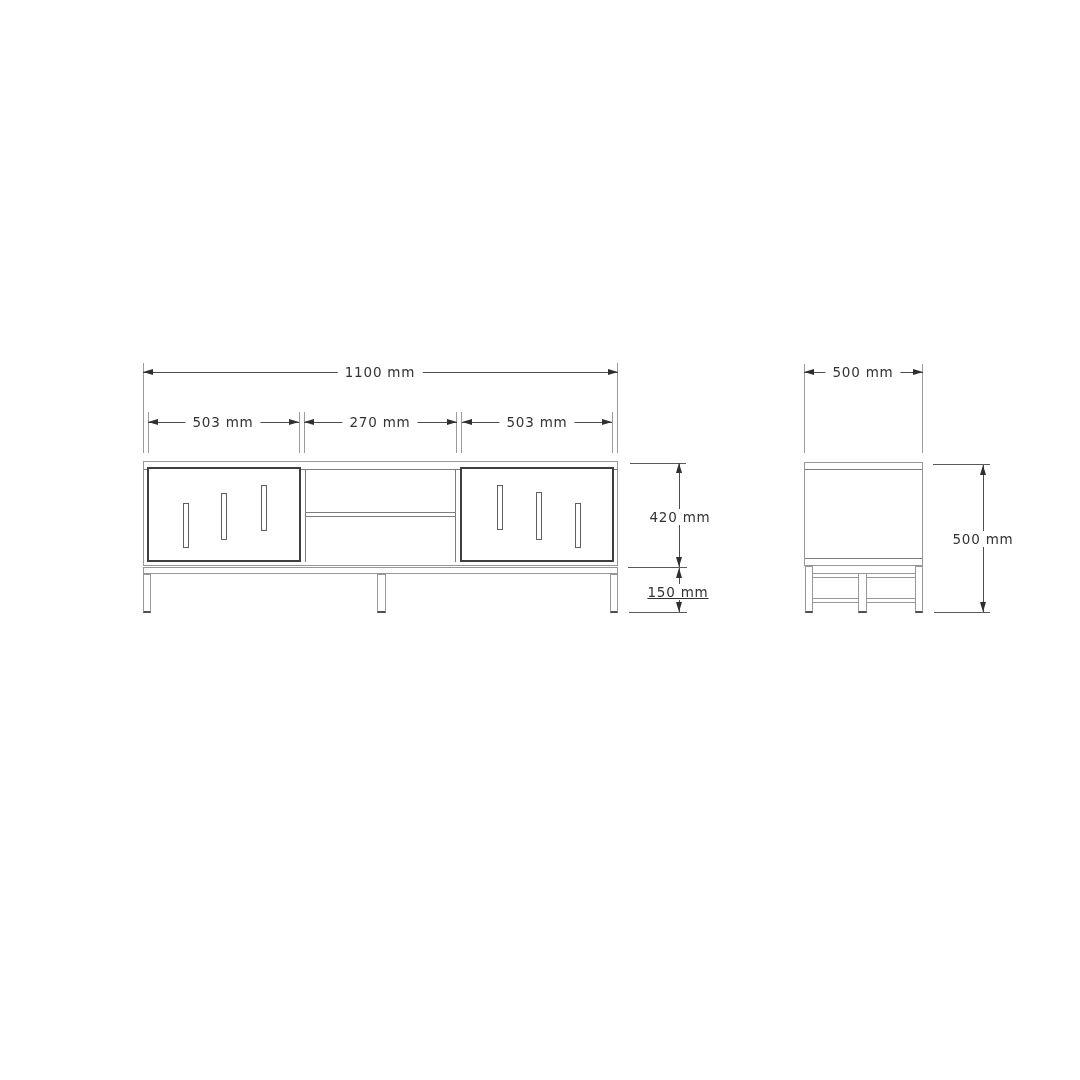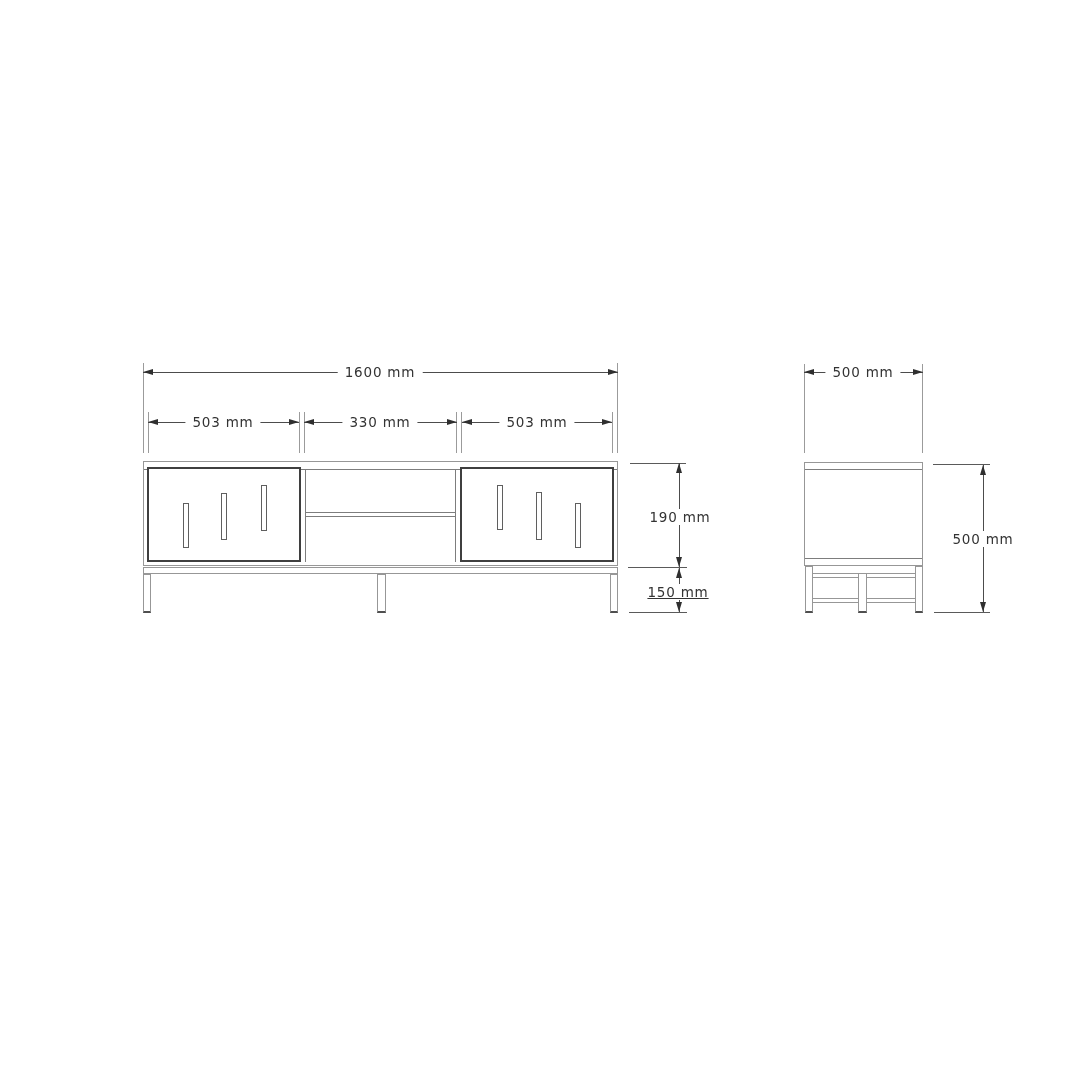--- a/index.html
+++ b/index.html
@@ -39,38 +39,38 @@
 
 <div class="canvas">
 
   <div>
 
     <div class="ext-v" style="left:143px; top:363px; height:90px;"></div>
     <div class="ext-v" style="left:617px; top:363px; height:90px;"></div>
     <div class="hl" style="left:143px; top:372px; width:475px;"></div>
     <span class="arr a-l" style="left:143px; top:369px;"></span>
     <span class="arr a-r" style="left:608px; top:369px;"></span>
-    <span class="dim-label" style="left:380px; top:372px;">1600 mm</span>
+    <span class="dim-label" style="left:380px; top:372px;">1100 mm</span>
 
     <div class="ext-v" style="left:148px; top:412px; height:41px;"></div>
     <div class="ext-v" style="left:299px; top:412px; height:41px;"></div>
     <div class="ext-v" style="left:304px; top:412px; height:41px;"></div>
     <div class="ext-v" style="left:456px; top:412px; height:41px;"></div>
     <div class="ext-v" style="left:461px; top:412px; height:41px;"></div>
     <div class="ext-v" style="left:612px; top:412px; height:41px;"></div>
 
     <div class="hl" style="left:148px; top:422px; width:151px;"></div>
     <span class="arr a-l" style="left:148px; top:419px;"></span>
     <span class="arr a-r" style="left:289px; top:419px;"></span>
     <span class="dim-label" style="left:223px; top:422px;">503 mm</span>
 
     <div class="hl" style="left:304px; top:422px; width:153px;"></div>
     <span class="arr a-l" style="left:304px; top:419px;"></span>
     <span class="arr a-r" style="left:447px; top:419px;"></span>
-    <span class="dim-label" style="left:380px; top:422px;">330 mm</span>
+    <span class="dim-label" style="left:380px; top:422px;">270 mm</span>
 
     <div class="hl" style="left:462px; top:422px; width:150px;"></div>
     <span class="arr a-l" style="left:462px; top:419px;"></span>
     <span class="arr a-r" style="left:602px; top:419px;"></span>
     <span class="dim-label" style="left:537px; top:422px;">503 mm</span>
 
     <div class="box" style="left:143px; top:461px; width:475px; height:105px;"></div>
     <div class="thin-h" style="left:144px; top:469px; width:473px;"></div>
 
     <div class="door" style="left:147px; top:467px; width:154px; height:95px;"></div>
@@ -92,21 +92,21 @@
     <div class="leg" style="left:377px; top:574px; width:9px; height:39px;"></div>
     <div class="leg" style="left:610px; top:574px; width:8px; height:39px;"></div>
 
     <div class="tick" style="left:630px; top:463px; width:56px;"></div>
     <div class="tick" style="left:628px; top:567px; width:59px;"></div>
     <div class="tick" style="left:629px; top:612px; width:58px;"></div>
 
     <div class="vl" style="left:679px; top:463px; height:104px;"></div>
     <span class="arr a-u" style="left:676px; top:463px;"></span>
     <span class="arr a-d" style="left:676px; top:557px;"></span>
-    <span class="dim-label" style="left:680px; top:517px;">190 mm</span>
+    <span class="dim-label" style="left:680px; top:517px;">420 mm</span>
 
     <div class="vl" style="left:679px; top:568px; height:44px;"></div>
     <span class="arr a-u" style="left:676px; top:568px;"></span>
     <span class="arr a-d" style="left:676px; top:602px;"></span>
     <span class="dim-label" style="left:678px; top:592px;text-decoration:underline;">150 mm</span>
   </div>
 
   <div>
 
     <div class="ext-v" style="left:804px; top:364px; height:89px;"></div>

